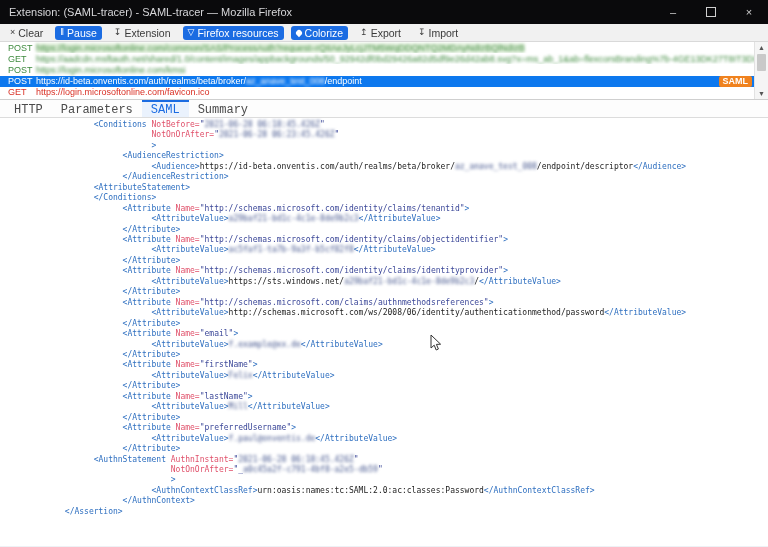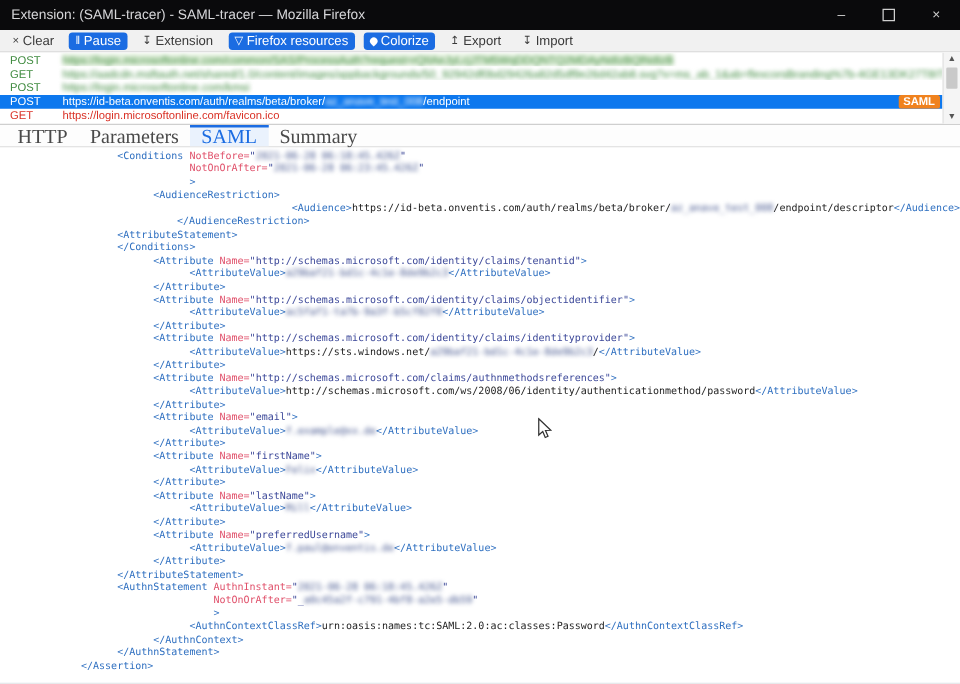--- a/index.html
+++ b/index.html
@@ -22,21 +22,21 @@
   .tb.primary{background:var(--accent,#1b6ce2);color:#fff;}
   .tb .ic{font-size:9px;line-height:9px;}
   .droplet{width:6px;height:6px;background:#fff;border-radius:50% 50% 50% 0;
            transform:rotate(-45deg);display:inline-block;}
 
   
   .reqlist{position:relative;height:57px;border-bottom:1px solid #cfcfcf;background:#fff;
            font-size:9px;overflow:hidden;}
   .req{height:11.2px;display:flex;align-items:center;padding-left:8px;white-space:nowrap;
        overflow:hidden;width:754px;box-sizing:border-box;}
-  .req .m{width:42px;flex:none;}
+  .req .m{width:28px;flex:none;}
   .req.c-green{color:#3f8b3f;}
   .req.c-red{color:#d93025;}
   .req.selected{background:var(--sel,#0d78ee);color:#fff;}
   .blur{filter:blur(1.5px);}
   .hl-green{background:#e2f0dc;}
   .badge{margin-left:auto;margin-right:2px;background:var(--badge,#f0821e);color:#fff;
          font-weight:bold;font-size:9px;padding:0 4px;border-radius:2px;line-height:11px;flex:none;}
 
   
   .scrollbar{position:absolute;right:0;top:0;width:14px;height:57px;background:#f5f5f5;
@@ -45,21 +45,21 @@
   .sb-arrow{font-size:7px;color:#555;height:11px;line-height:11px;flex:none;width:100%;
             text-align:center;background:transparent;border:none;padding:0;}
   .sb-track{flex:1;width:100%;display:flex;justify-content:center;}
   .sb-thumb{width:9px;height:17px;background:#c9c9c9;border-radius:1px;margin-top:1px;}
 
   
   .tabbar{height:17px;display:flex;align-items:stretch;background:#fdfdfd;
           border-bottom:1px solid #dcdcdc;font-size:10px;color:#4a4a4a;padding-left:5px;}
   .tab{padding:0 9px;display:flex;align-items:center;border-top:2px solid transparent;
        background:transparent;border-left:none;border-right:none;border-bottom:none;
-       font-family:Liberation Serif, serif;font-size:16px;color:#4a4a4a;}
+       font-family:Liberation Mono, monospace;font-size:12px;color:#4a4a4a;}
   .tab.active{color:var(--accent,#1a6ee0);border-top-color:var(--accent,#1a6ee0);background:#eaf2fd;}
 
   
   .xml{position:relative;height:432px;font-family:"DejaVu Sans Mono",monospace;font-size:8px;
        line-height:10.45px;padding-top:2px;color:#1c1c1c;overflow:hidden;background:#fff;}
   .xl{white-space:pre;}
   .sg-t{color:var(--xtag,#2e6fc0);}
   .sg-a{color:var(--xattr,#e0506a);}
   .sg-s{color:var(--xval,#3c4899);}
   .sg-x{color:#1c1c1c;}
@@ -159,22 +159,22 @@
       <button class="tab active">SAML</button>
       <button class="tab">Summary</button>
     </div>
 
   <div class="xml">
     <div>
         <div class="xl" style="padding-left: calc(7ch + 60px);"><span class="sg-t">&lt;Conditions </span><span class="sg-a">NotBefore=</span><span class="sg-s">"</span><span class="sg-r">2021-06-28 06:18:45.426Z</span><span class="sg-s">"</span></div>
         <div class="xl" style="padding-left: calc(19ch + 60px);"><span class="sg-a">NotOnOrAfter=</span><span class="sg-s">"</span><span class="sg-r">2021-06-28 06:23:45.426Z</span><span class="sg-s">"</span></div>
         <div class="xl" style="padding-left: calc(19ch + 60px);"><span class="sg-t">&gt;</span></div>
         <div class="xl" style="padding-left: calc(13ch + 60px);"><span class="sg-t">&lt;AudienceRestriction&gt;</span></div>
-        <div class="xl" style="padding-left: calc(19ch + 60px); text-align: right;"><span class="sg-t">&lt;Audience&gt;</span><span class="sg-x">https://id-beta.onventis.com/auth/realms/beta/broker/</span><span class="sg-r">az_anave_test_008</span><span class="sg-x">/endpoint/descriptor</span><span class="sg-t">&lt;/Audience&gt;</span></div>
-        <div class="xl" style="padding-left: calc(13ch + 60px); margin-left: 19px;"><span class="sg-t">&lt;/AudienceRestriction&gt;</span></div>
+        <div class="xl" style="padding-left: calc(19ch + 60px);"><span class="sg-t">&lt;Audience&gt;</span><span class="sg-x">https://id-beta.onventis.com/auth/realms/beta/broker/</span><span class="sg-r">az_anave_test_008</span><span class="sg-x">/endpoint/descriptor</span><span class="sg-t">&lt;/Audience&gt;</span></div>
+        <div class="xl" style="padding-left: calc(13ch + 60px);"><span class="sg-t">&lt;/AudienceRestriction&gt;</span></div>
         <div class="xl" style="padding-left: calc(7ch + 60px);"><span class="sg-t">&lt;AttributeStatement&gt;</span></div>
         <div class="xl" style="padding-left: calc(7ch + 60px);"><span class="sg-t">&lt;/Conditions&gt;</span></div>
         <div class="xl" style="padding-left: calc(13ch + 60px);"><span class="sg-t">&lt;Attribute </span><span class="sg-a">Name=</span><span class="sg-s">"http://schemas.microsoft.com/identity/claims/tenantid"</span><span class="sg-t">&gt;</span></div>
         <div class="xl" style="padding-left: calc(19ch + 60px);"><span class="sg-t">&lt;AttributeValue&gt;</span><span class="sg-r">a29baf21-bd1c-4c1e-8de9b2c3</span><span class="sg-t">&lt;/AttributeValue&gt;</span></div>
         <div class="xl" style="padding-left: calc(13ch + 60px);"><span class="sg-t">&lt;/Attribute&gt;</span></div>
         <div class="xl" style="padding-left: calc(13ch + 60px);"><span class="sg-t">&lt;Attribute </span><span class="sg-a">Name=</span><span class="sg-s">"http://schemas.microsoft.com/identity/claims/objectidentifier"</span><span class="sg-t">&gt;</span></div>
         <div class="xl" style="padding-left: calc(19ch + 60px);"><span class="sg-t">&lt;AttributeValue&gt;</span><span class="sg-r">ac5faf1-ta7b-9a3f-b5cf82f8</span><span class="sg-t">&lt;/AttributeValue&gt;</span></div>
         <div class="xl" style="padding-left: calc(13ch + 60px);"><span class="sg-t">&lt;/Attribute&gt;</span></div>
         <div class="xl" style="padding-left: calc(13ch + 60px);"><span class="sg-t">&lt;Attribute </span><span class="sg-a">Name=</span><span class="sg-s">"http://schemas.microsoft.com/identity/claims/identityprovider"</span><span class="sg-t">&gt;</span></div>
         <div class="xl" style="padding-left: calc(19ch + 60px);"><span class="sg-t">&lt;AttributeValue&gt;</span><span class="sg-x">https://sts.windows.net/</span><span class="sg-r">a29baf21-bd1c-4c1e-8de9b2c3</span><span class="sg-x">/</span><span class="sg-t">&lt;/AttributeValue&gt;</span></div>
@@ -187,27 +187,25 @@
         <div class="xl" style="padding-left: calc(13ch + 60px);"><span class="sg-t">&lt;/Attribute&gt;</span></div>
         <div class="xl" style="padding-left: calc(13ch + 60px);"><span class="sg-t">&lt;Attribute </span><span class="sg-a">Name=</span><span class="sg-s">"firstName"</span><span class="sg-t">&gt;</span></div>
         <div class="xl" style="padding-left: calc(19ch + 60px);"><span class="sg-t">&lt;AttributeValue&gt;</span><span class="sg-r">Felix</span><span class="sg-t">&lt;/AttributeValue&gt;</span></div>
         <div class="xl" style="padding-left: calc(13ch + 60px);"><span class="sg-t">&lt;/Attribute&gt;</span></div>
         <div class="xl" style="padding-left: calc(13ch + 60px);"><span class="sg-t">&lt;Attribute </span><span class="sg-a">Name=</span><span class="sg-s">"lastName"</span><span class="sg-t">&gt;</span></div>
         <div class="xl" style="padding-left: calc(19ch + 60px);"><span class="sg-t">&lt;AttributeValue&gt;</span><span class="sg-r">Mill</span><span class="sg-t">&lt;/AttributeValue&gt;</span></div>
         <div class="xl" style="padding-left: calc(13ch + 60px);"><span class="sg-t">&lt;/Attribute&gt;</span></div>
         <div class="xl" style="padding-left: calc(13ch + 60px);"><span class="sg-t">&lt;Attribute </span><span class="sg-a">Name=</span><span class="sg-s">"preferredUsername"</span><span class="sg-t">&gt;</span></div>
         <div class="xl" style="padding-left: calc(19ch + 60px);"><span class="sg-t">&lt;AttributeValue&gt;</span><span class="sg-r">f.paul@onventis.de</span><span class="sg-t">&lt;/AttributeValue&gt;</span></div>
         <div class="xl" style="padding-left: calc(13ch + 60px);"><span class="sg-t">&lt;/Attribute&gt;</span></div>
-        <div class="xl" style="padding-left: calc(7ch + 60px);"><span class="sg-t">&lt;/AttributeStatement&gt;</span></div>
         <div class="xl" style="padding-left: calc(7ch + 60px);"><span class="sg-t">&lt;AuthnStatement </span><span class="sg-a">AuthnInstant=</span><span class="sg-s">"</span><span class="sg-r">2021-06-28 06:18:45.426Z</span><span class="sg-s">"</span></div>
         <div class="xl" style="padding-left: calc(23ch + 60px);"><span class="sg-a">NotOnOrAfter=</span><span class="sg-s">"_</span><span class="sg-r">a0c45a2f-c791-4bf8-a2e5-db59</span><span class="sg-s">"</span></div>
         <div class="xl" style="padding-left: calc(23ch + 60px);"><span class="sg-t">&gt;</span></div>
         <div class="xl" style="padding-left: calc(19ch + 60px);"><span class="sg-t">&lt;AuthnContextClassRef&gt;</span><span class="sg-x">urn:oasis:names:tc:SAML:2.0:ac:classes:Password</span><span class="sg-t">&lt;/AuthnContextClassRef&gt;</span></div>
         <div class="xl" style="padding-left: calc(13ch + 60px);"><span class="sg-t">&lt;/AuthnContext&gt;</span></div>
-        <div class="xl" style="padding-left: calc(7ch + 60px);"><span class="sg-t">&lt;/AuthnStatement&gt;</span></div>
         <div class="xl" style="padding-left: calc(1ch + 60px);"><span class="sg-t">&lt;/Assertion&gt;</span></div>
       </div>
     <div class="footband"></div>
   </div>
 
   <svg class="cursor" viewBox="0 0 12 18">
     <path d="M1 1 L1 14 L4.2 11.2 L6.2 16 L8.4 15 L6.4 10.4 L10.6 10.2 Z" fill="#ffffff" stroke="#333" stroke-width="1"></path>
   </svg>
 
 </div>

